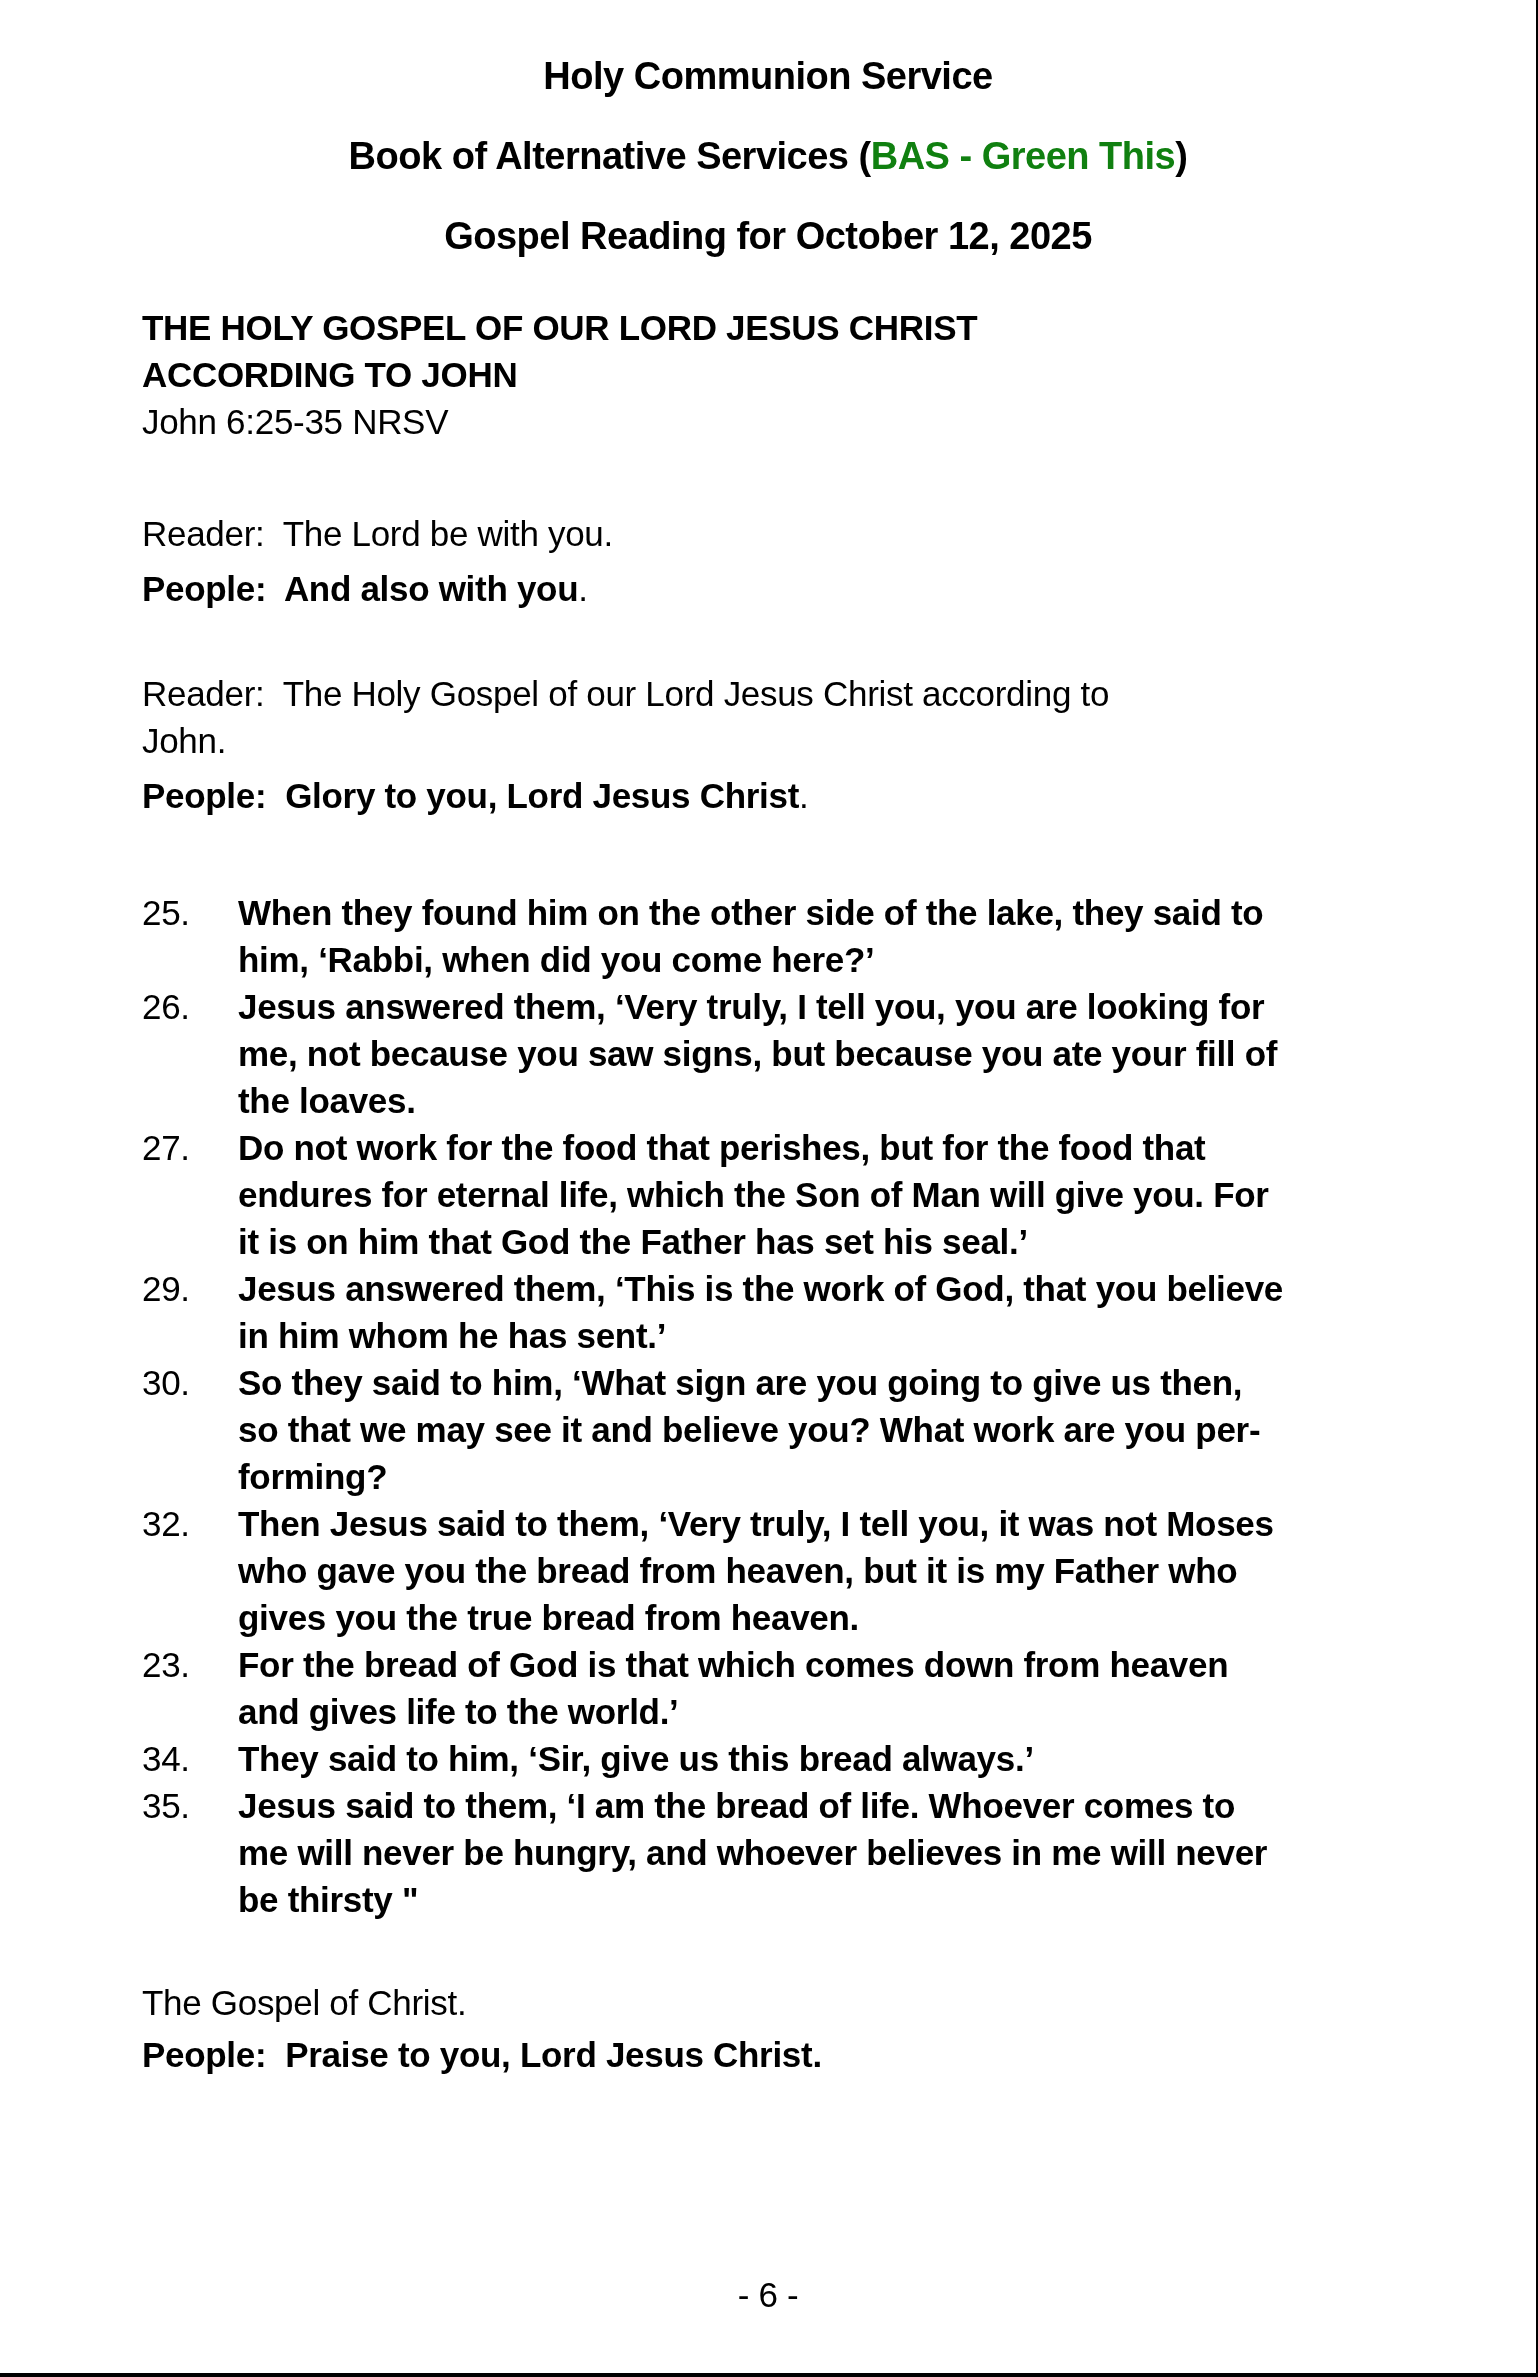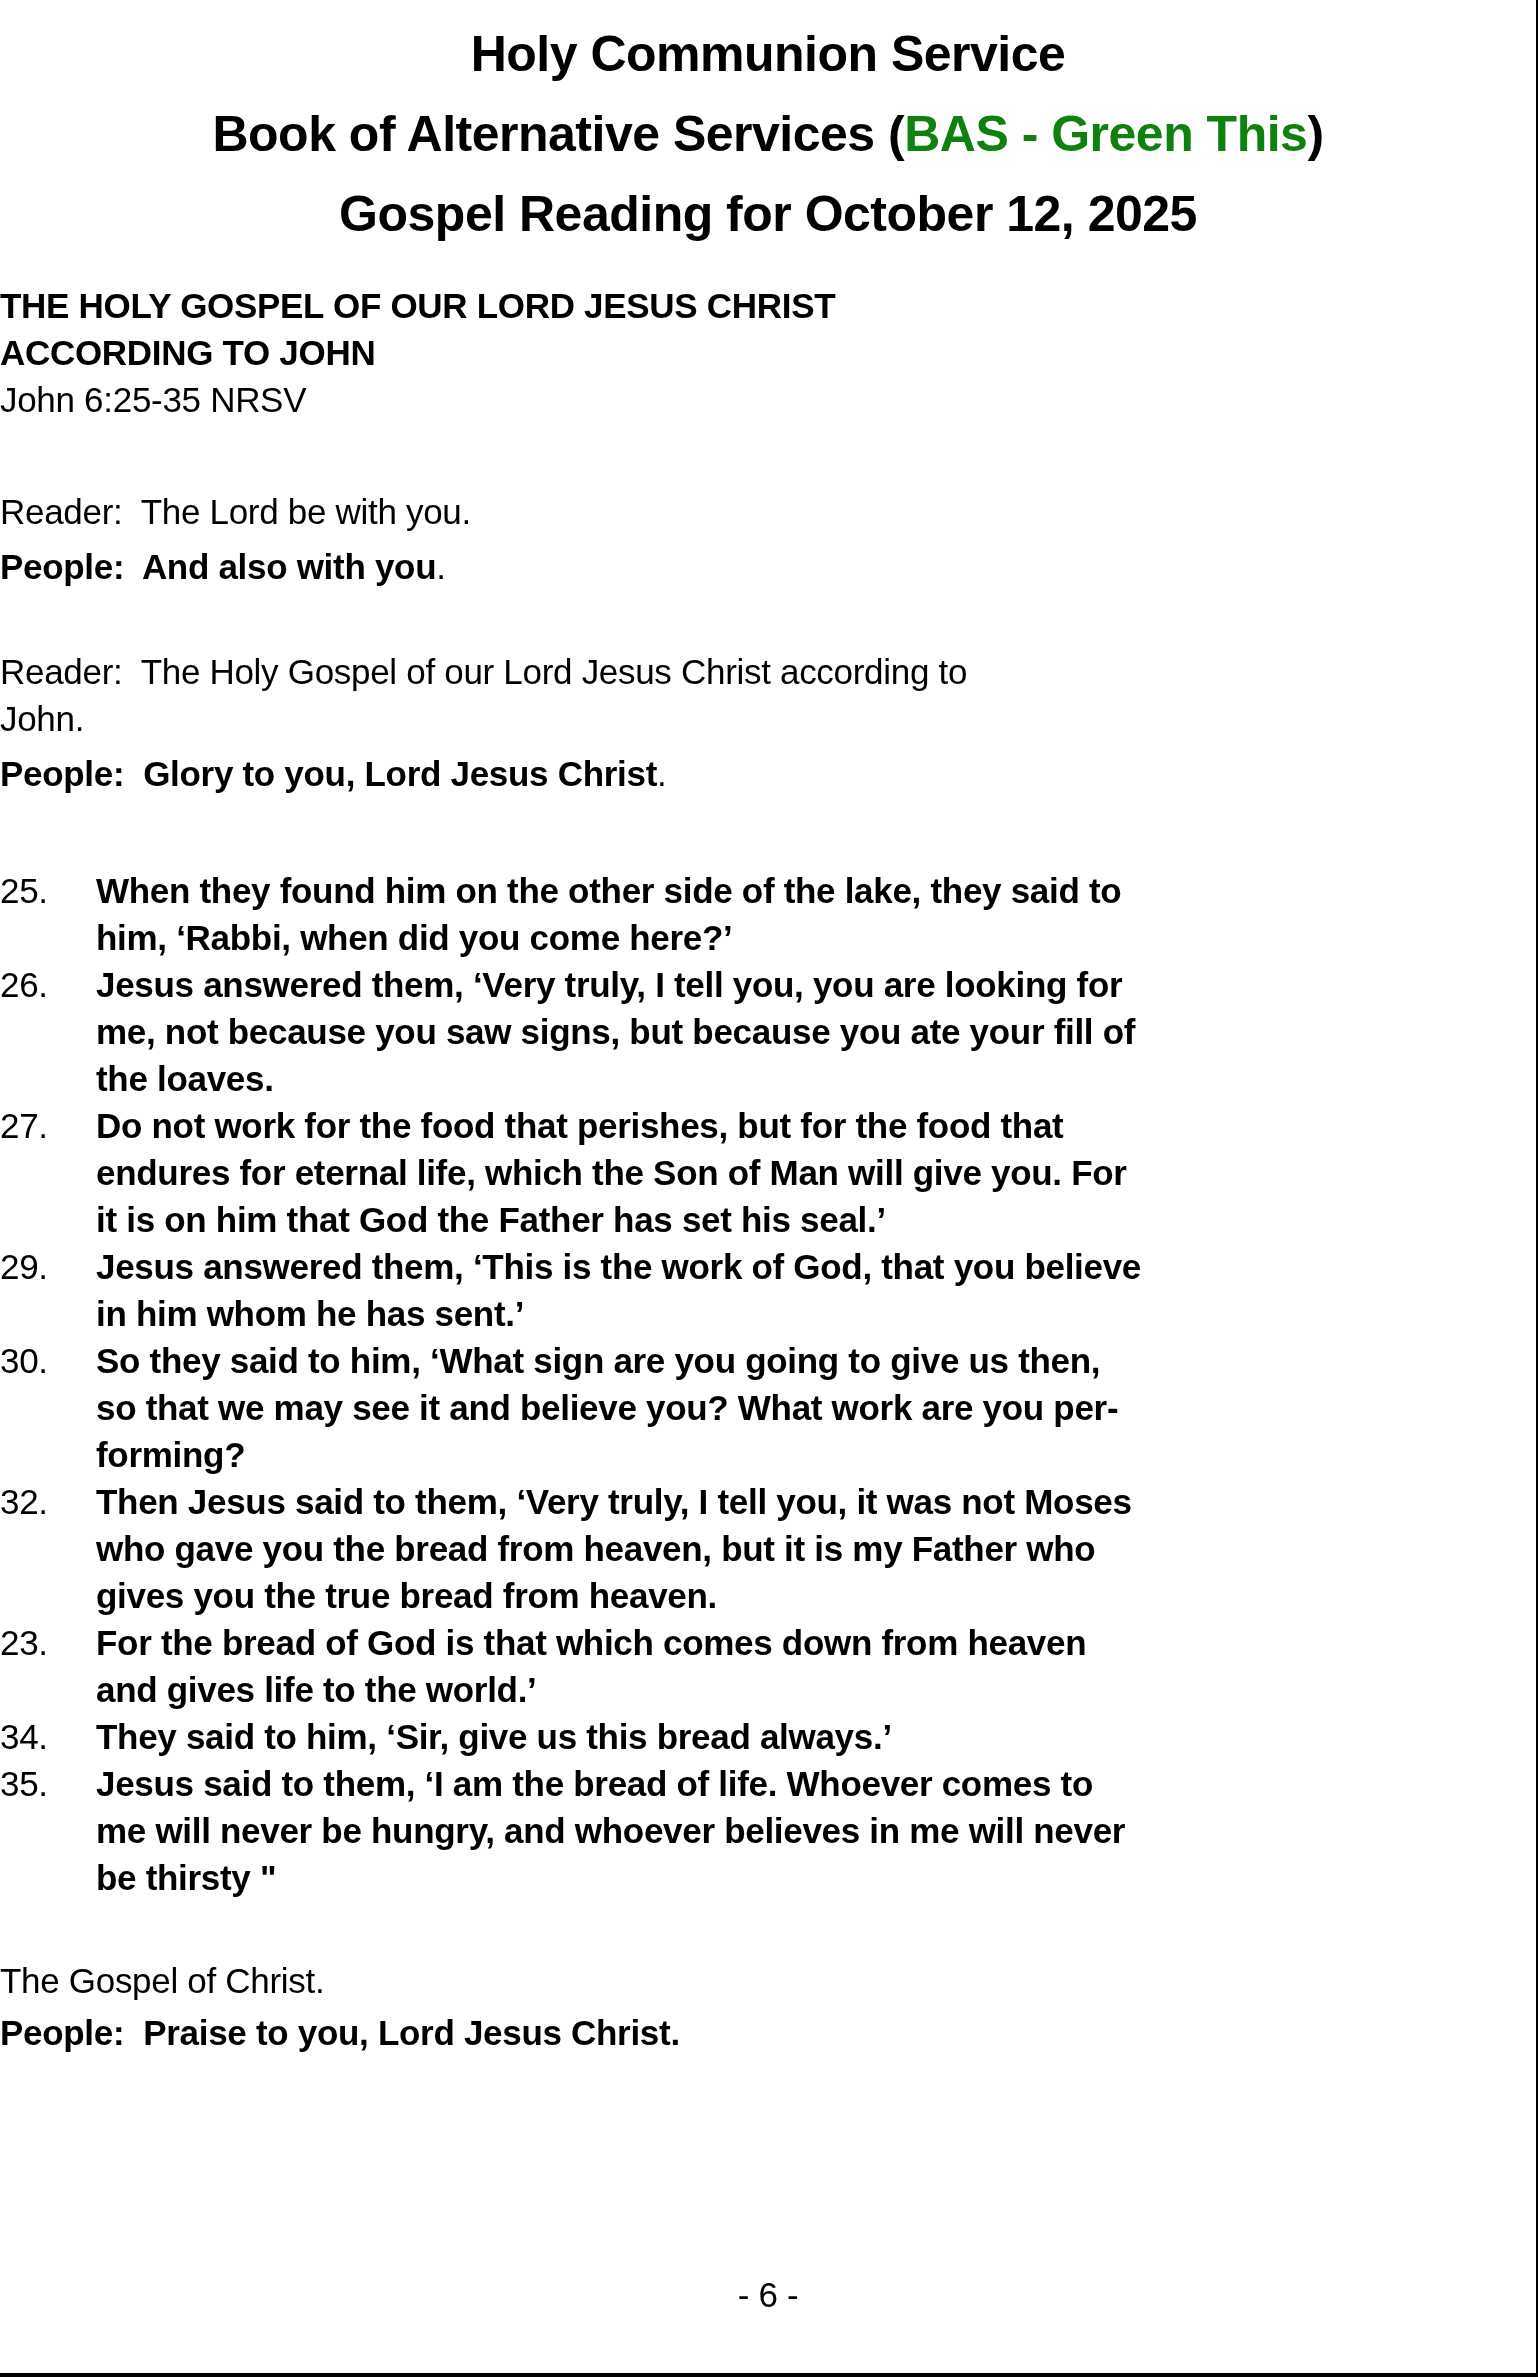--- a/index.html
+++ b/index.html
@@ -10,30 +10,31 @@
     background: #ffffff;
     box-sizing: border-box;
     border-right: 2.8px solid #000;
     border-bottom: 4.7px solid #000;
     position: relative;
     overflow: hidden;
     font-family: "Liberation Sans", sans-serif;
     color: #000;
   }
   .hdr {
-    padding-top: 14px;
+    padding-top: 36px;
     text-align: center;
     font-weight: bold;
-    font-size: 50px;
+    font-size: 38px;
     line-height: 80px;
     letter-spacing: -0.5px;
   }
   .hdr .green { color: var(--accent, #108010); }
   .content {
     margin-top: 28px;
+    padding-left: 142px;
     padding-right: 37px;
     font-size: 35px;
     line-height: 47px;
     letter-spacing: -0.3px;
   }
   p { margin: 0; }
   .pre { white-space: pre-wrap; }
   .bold { font-weight: bold; }
   .dlg-block-1 { margin-top: 65px; }
   .dlg-block-2 { margin-top: 58px; }

